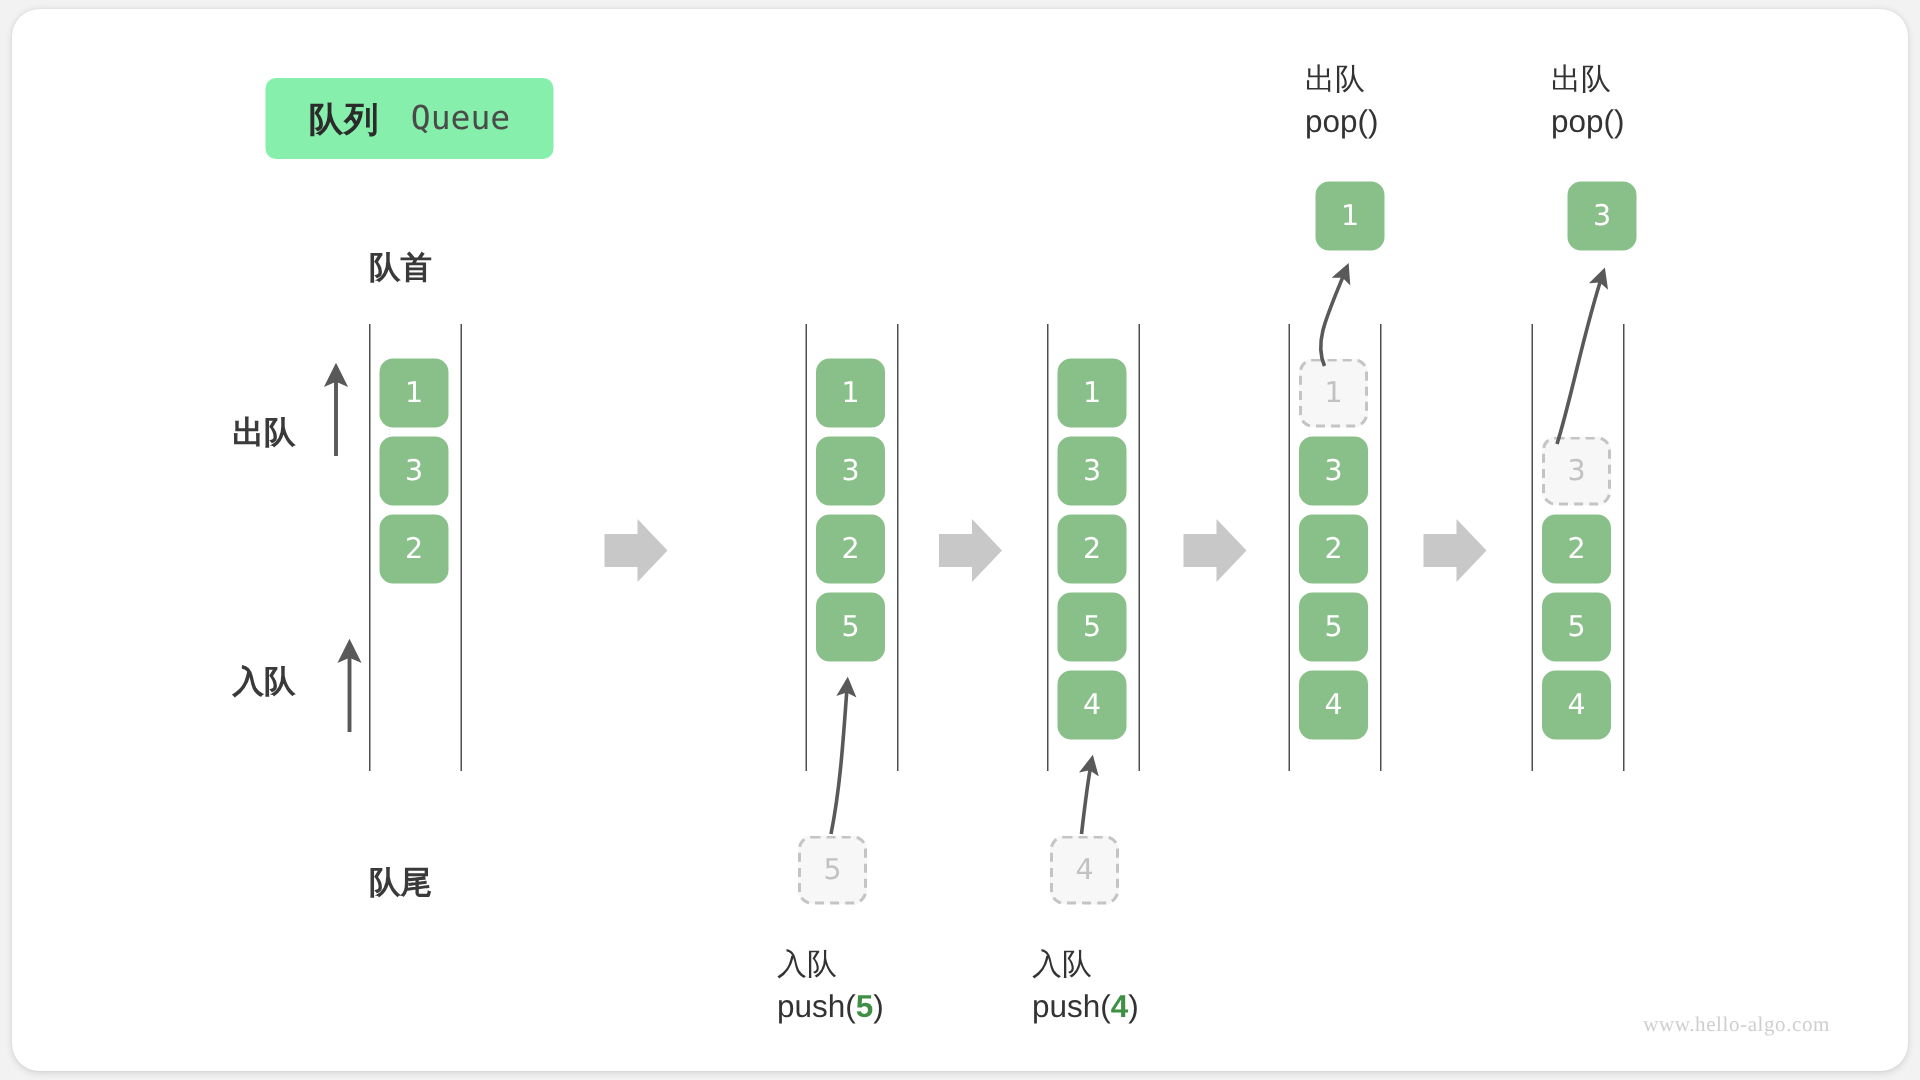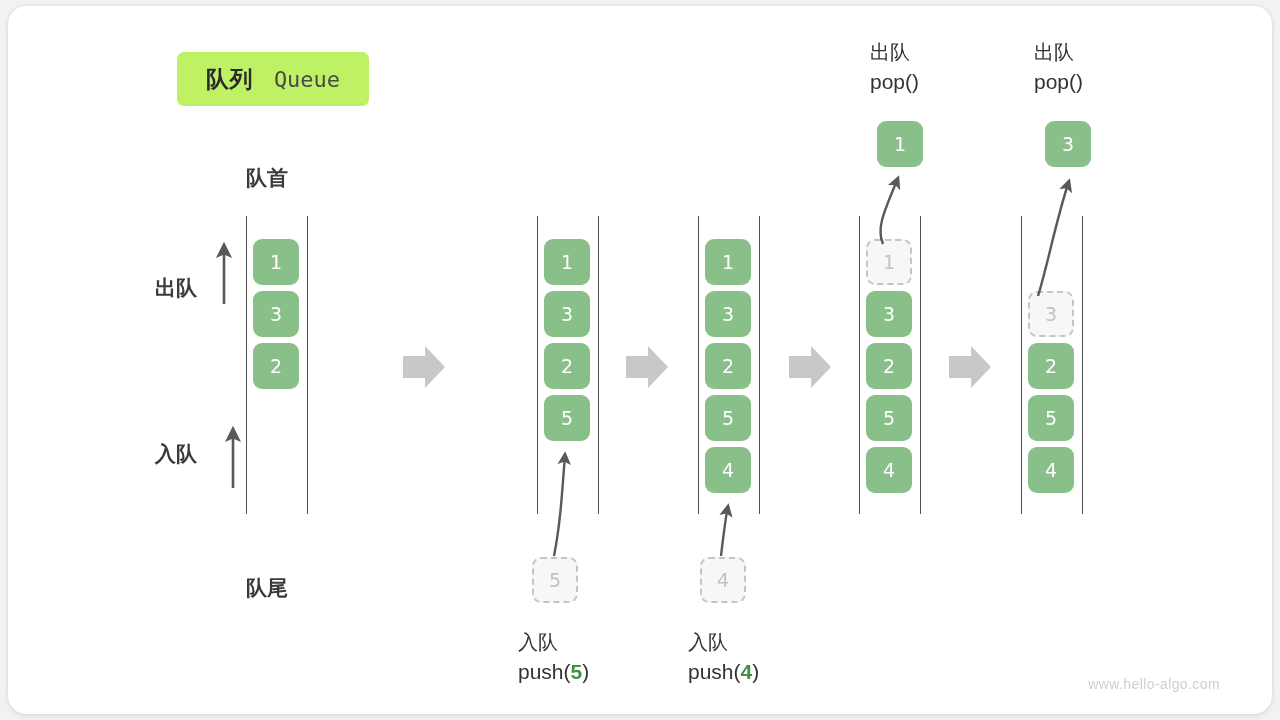--- a/index.html
+++ b/index.html
@@ -30,21 +30,21 @@
     box-shadow: 0 1px 5px rgba(0,0,0,0.13), 0 0 1px rgba(0,0,0,0.10);
   }
 
   
   .title-chip {
     position: absolute;
     left: 169px;
     top: 46px;
     width: 192px;
     height: 54px;
-    background: #bef264;
+    background: #86efac;
     border-radius: 7px;
     display: flex;
     align-items: center;
     justify-content: center;
     gap: 21px;
   }
   .title-cn {
     font-size: 23px;
     font-weight: bold;
     color: #2b2b2b;
@@ -106,21 +106,21 @@
     background: #f7f7f7;
     border: 2px dashed #c4c4c4;
     color: #c2c2c2;
   }
 
   
   .watermark {
     position: absolute;
     right: 52px;
     bottom: 22px;
-    font-family: Liberation Sans, sans-serif;
+    font-family: Liberation Serif, serif;
     font-size: 14px;
     color: #cfcfcf;
     letter-spacing: 0.4px;
   }
 
   svg.overlay {
     position: absolute;
     left: 0; top: 0;
     width: 1280px; height: 720px;
     pointer-events: none;

